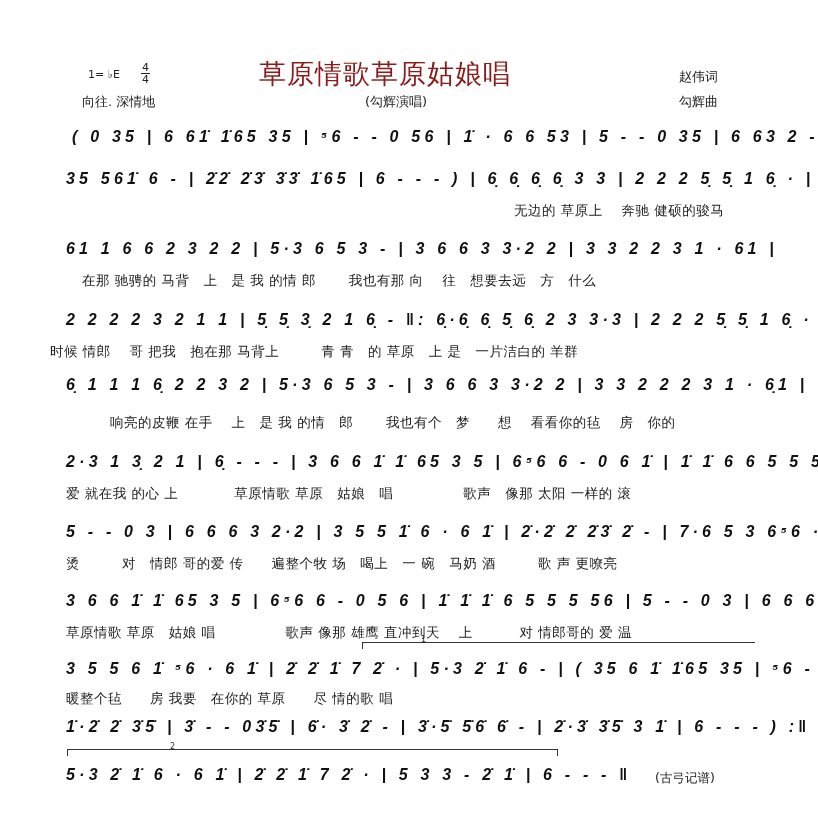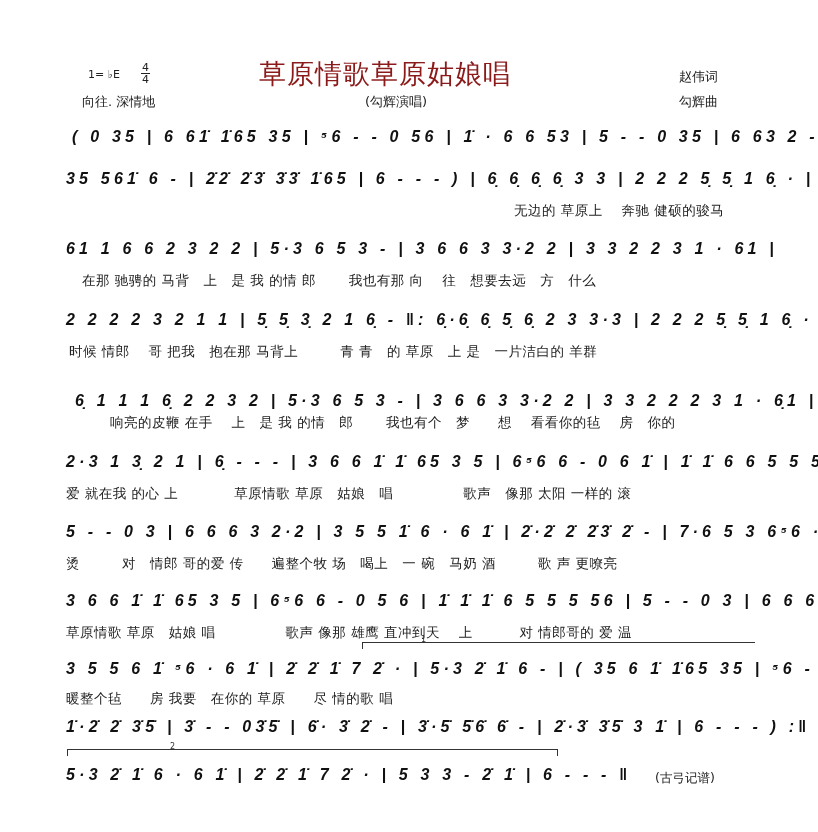--- a/index.html
+++ b/index.html
@@ -36,23 +36,23 @@
 
 <div class="abs notes" style="left:72px; top:128px;">( 0 35 | 6 61̇ 1̇65 35 | ⁵6 - - 0 56 | 1̇ · 6 6 53 | 5 - - 0 35 | 6 63 2 - |</div>
 
 <div class="abs notes" style="left:66px; top:170px;">35 561̇ 6 - | 2̇2̇ 2̇3̇ 3̇3̇ 1̇65 | 6 - - - ) | 6̣ 6̣ 6̣ 6̣ 3 3 | 2 2 2 5̣ 5̣ 1 6̣ · |</div>
 <div class="abs lyric" style="left:466px; top:202px;margin-left:48px;">无边的 草原上　 奔驰 健硕的骏马</div>
 
 <div class="abs notes" style="left:66px; top:240px;">61 1 6 6 2 3 2 2 | 5·3 6 5 3 - | 3 6 6 3 3·2 2 | 3 3 2 2 3 1 · 61 |</div>
 <div class="abs lyric" style="left:66px; top:272px;margin-left:16px;">在那 驰骋的 马背　上　是 我 的情 郎　　 我也有那 向　 往　想要去远　方　什么</div>
 
 <div class="abs notes" style="left:66px; top:311px;">2 2 2 2 3 2 1 1 | 5̣ 5̣ 3̣ 2 1 6̣ - ‖: 6̣·6̣ 6̣ 5̣ 6̣ 2 3 3·3 | 2 2 2 5̣ 5̣ 1 6̣ · |</div>
-<div class="abs lyric" style="left:69px; top:343px;">时候 情郎　 哥 把我　抱在那 马背上　　　青 青　的 草原　上 是　一片洁白的 羊群</div>
+<div class="abs lyric" style="left:50px; top:343px;">时候 情郎　 哥 把我　抱在那 马背上　　　青 青　的 草原　上 是　一片洁白的 羊群</div>
 
-<div class="abs notes" style="left:66px; top:392px;margin-left:9px;">6̣ 1 1 1 6̣ 2 2 3 2 | 5·3 6 5 3 - | 3 6 6 3 3·2 2 | 3 3 2 2 2 3 1 · 6̣1 |</div>
+<div class="abs notes" style="left:66px; top:376px;">6̣ 1 1 1 6̣ 2 2 3 2 | 5·3 6 5 3 - | 3 6 6 3 3·2 2 | 3 3 2 2 2 3 1 · 6̣1 |</div>
 <div class="abs lyric" style="left:66px; top:414px;padding-left:44px;">响亮的皮鞭 在手　 上　是 我 的情　郎　　 我也有个　梦　　想　 看看你的毡　 房　你的</div>
 
 <div class="abs notes" style="left:66px; top:453px;">2·3 1 3̣ 2 1 | 6̣ - - - | 3 6 6 1̇ 1̇ 65 3 5 | 6⁵6 6 - 0 6 1̇ | 1̇ 1̇ 6 6 5 5 533 |</div>
 <div class="abs lyric" style="left:66px; top:485px;">爱 就在我 的心 上　　　　草原情歌 草原　姑娘　唱　　　　　歌声　像那 太阳 一样的 滚</div>
 
 <div class="abs notes" style="left:66px; top:523px;">5 - - 0 3 | 6 6 6 3 2·2 | 3 5 5 1̇ 6 · 6 1̇ | 2̇·2̇ 2̇ 2̇3̇ 2̇ - | 7·6 5 3 6⁵6 · |</div>
 <div class="abs lyric" style="left:66px; top:555px;text-align:center;">烫　　　对　情郎 哥的爱 传　　遍整个牧 场　喝上　一 碗　马奶 酒　　　歌 声 更嘹亮</div>
 
 <div class="abs notes" style="left:66px; top:592px;">3 6 6 1̇ 1̇ 65 3 5 | 6⁵6 6 - 0 5 6 | 1̇ 1̇ 1̇ 6 5 5 5 56 | 5 - - 0 3 | 6 6 6 3 2·2 |</div>
 <div class="abs lyric" style="left:66px; top:624px;">草原情歌 草原　姑娘 唱　　　　　歌声 像那 雄鹰 直冲到天　 上　　　 对 情郎哥的 爱 温</div>

